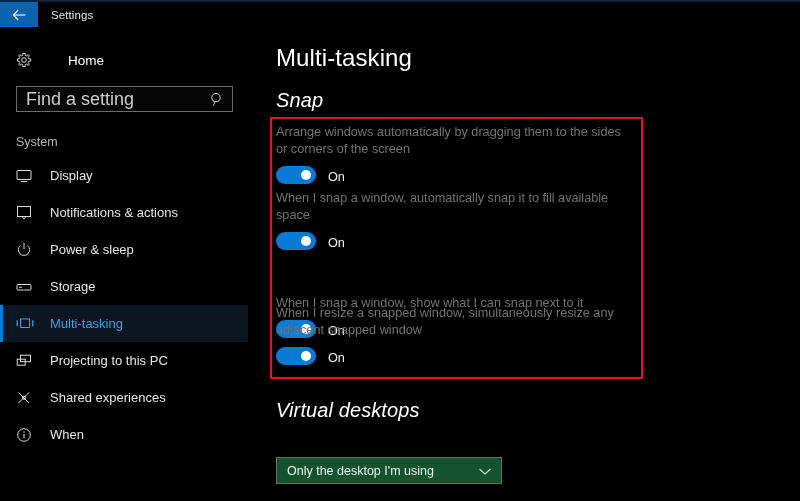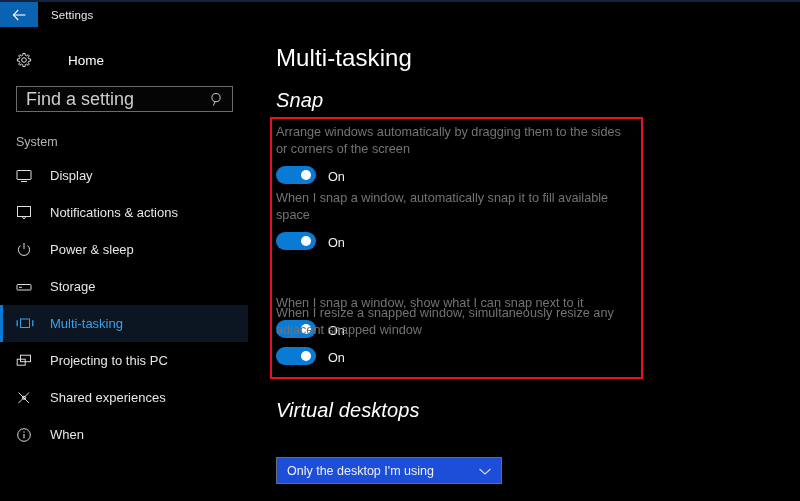--- a/index.html
+++ b/index.html
@@ -247,21 +247,21 @@
     left: 28px; top: 408px;
     font-size: 12.7px;
     color: #f0f0f0;
     margin: 0;
   }
   .dropdown {
     position: absolute;
     left: 28px; top: 430px;
     width: 226px;
     height: 27px;
-    background: #1d4ed8;
+    background: #14532d;
     border: 1px solid #6b6b6b;
     box-sizing: border-box;
     display: flex;
     align-items: center;
     justify-content: space-between;
     padding: 0 9px 0 10px;
     cursor: pointer;
   }
   .dropdown-value {
     font-size: 12.5px;

